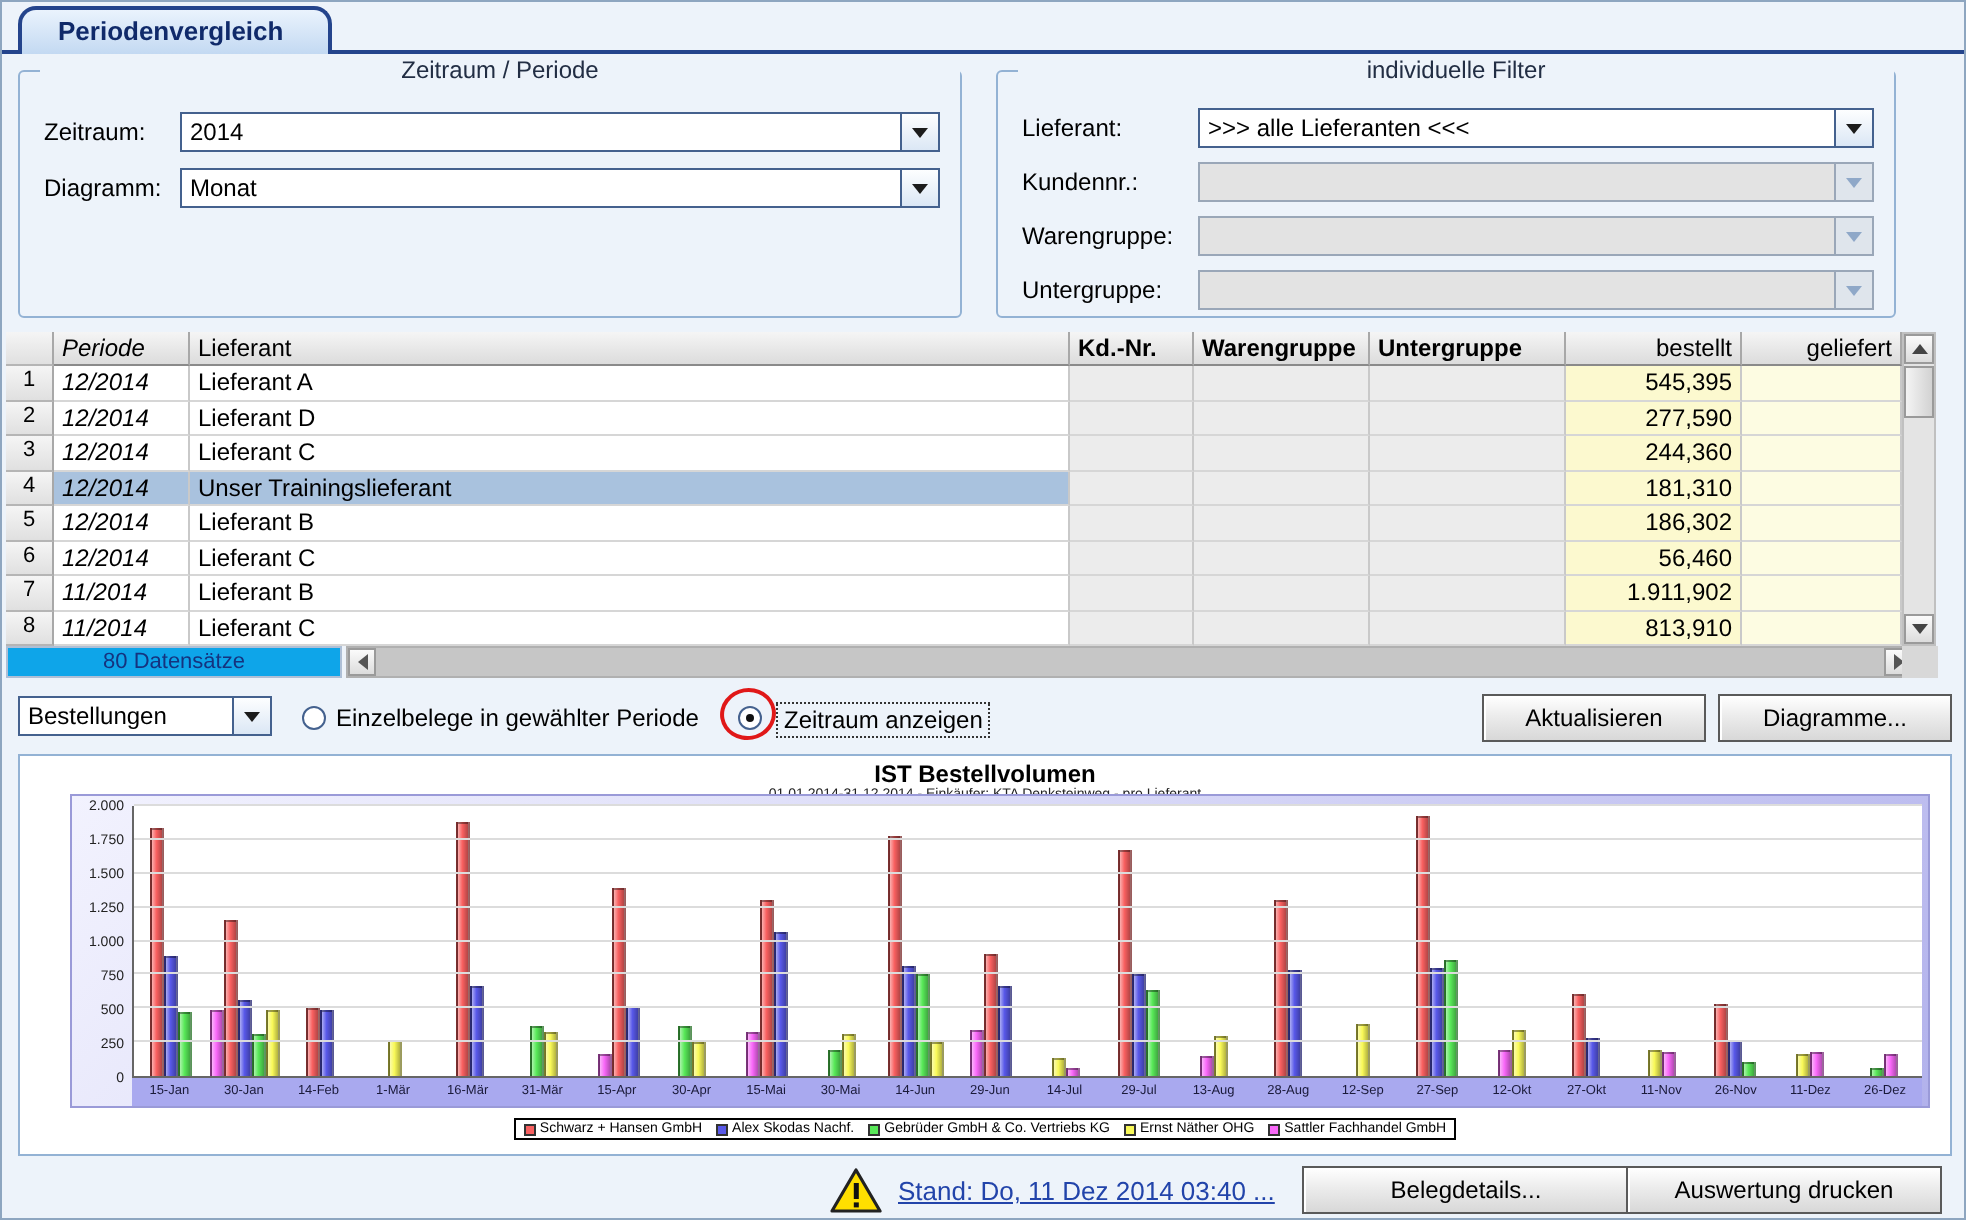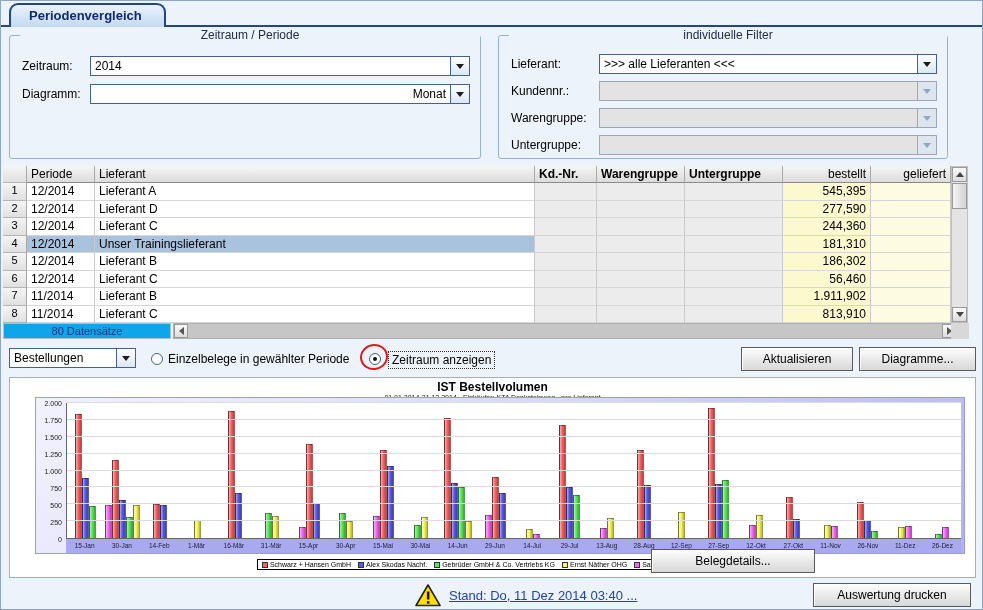--- a/index.html
+++ b/index.html
@@ -29,21 +29,21 @@
 
   
   .table { position:absolute; left:2px; top:165px; width:948px; background:#fff; }
   .trow { display:flex; height:17.5px; }
   .trow.hdr { height:17px; }
   .tc { border-right:1px solid #c9c9c9; border-bottom:1px solid #d6d6d6; padding:1px 4px 0 4px;
         white-space:nowrap; overflow:hidden; }
   .hdr .tc { background:linear-gradient(#f5f5f5,#dcdcdc); border-right:1px solid #a8a8a8; border-bottom:1px solid #8a8a8a; }
   .tc.num { width:24px; text-align:center; background:linear-gradient(#f5f5f5,#e0e0e0);
             border-right:1px solid #a8a8a8; border-bottom:1px solid #b5b5b5; font-size:11px; }
-  .tc.periode { width:68px; } .tc.lieferant { width:440px; }
+  .tc.periode { width:68px;font-style:italic; } .tc.lieferant { width:440px; }
   .tc.kdnr { width:62px; } .tc.waren { width:88px; } .tc.unter { width:98px; }
   .tc.kdnr,.tc.waren,.tc.unter { background:#ececec;font-weight:bold; }
   .hdr .tc.kdnr,.hdr .tc.waren,.hdr .tc.unter { background:linear-gradient(#f5f5f5,#dcdcdc); }
   .tc.bestellt { width:88px; text-align:right; background:#fcf9cf; }
   .tc.geliefert { width:80px; text-align:right; background:#fdfce2; }
   .hdr .tc.bestellt,.hdr .tc.geliefert { background:linear-gradient(#f5f5f5,#dcdcdc); }
   .trow.sel .tc.periode,.trow.sel .tc.lieferant { background:#a9c2de; }
 
   
   .vscroll { position:absolute; left:950px; top:165px; width:17px; height:157px; background:#e4e4e4; border:1px solid #c0c0c0; }
@@ -110,21 +110,21 @@
       <span class="flabel">Zeitraum:</span>
       <div class="combo" style="left:80px; right:10px; top:0;">
         <span class="cval">2014</span>
         <span class="cbtn">
             <span class="tri"></span>
           </span>
       </div>
     </div>
     <div class="frow" style="top:48px;">
       <span class="flabel">Diagramm:</span>
-      <div class="combo" style="left:80px; right:10px; top:0;text-align:right;">
+      <div class="combo" style="left:80px; right:10px; top:0;">
         <span class="cval">Monat</span>
         <span class="cbtn">
             <span class="tri"></span>
           </span>
       </div>
     </div>
   </div>
 
   <div class="gbox" style="left:497px; top:34px; width:450px; height:124px;padding-left:36px;">
     <span class="legend">individuelle Filter</span>
@@ -487,16 +487,16 @@
   </div>
 
   <span class="warn">
     <svg width="26" height="23" viewBox="0 0 26 23">
       <path d="M13 1 L25 21.5 L1 21.5 Z" fill="#ffdf00" stroke="#222" stroke-width="1.6" stroke-linejoin="round"></path>
       <rect x="11.9" y="7.5" width="2.5" height="8" fill="#111"></rect>
       <rect x="11.9" y="17.2" width="2.5" height="2.5" fill="#111"></rect>
     </svg>
   </span>
   <a class="standlink" href="#">Stand: Do, 11 Dez 2014 03:40 ...</a>
-  <div class="btn" style="left:650px; top:548px; width:164px;">Belegdetails...</div>
+  <div class="btn" style="left:650px; top:582px; width:164px;">Belegdetails...</div>
   <div class="btn" style="left:812px; top:582px; width:158px;">Auswertung drucken</div>
 
 </div>
 
 </body></html>

